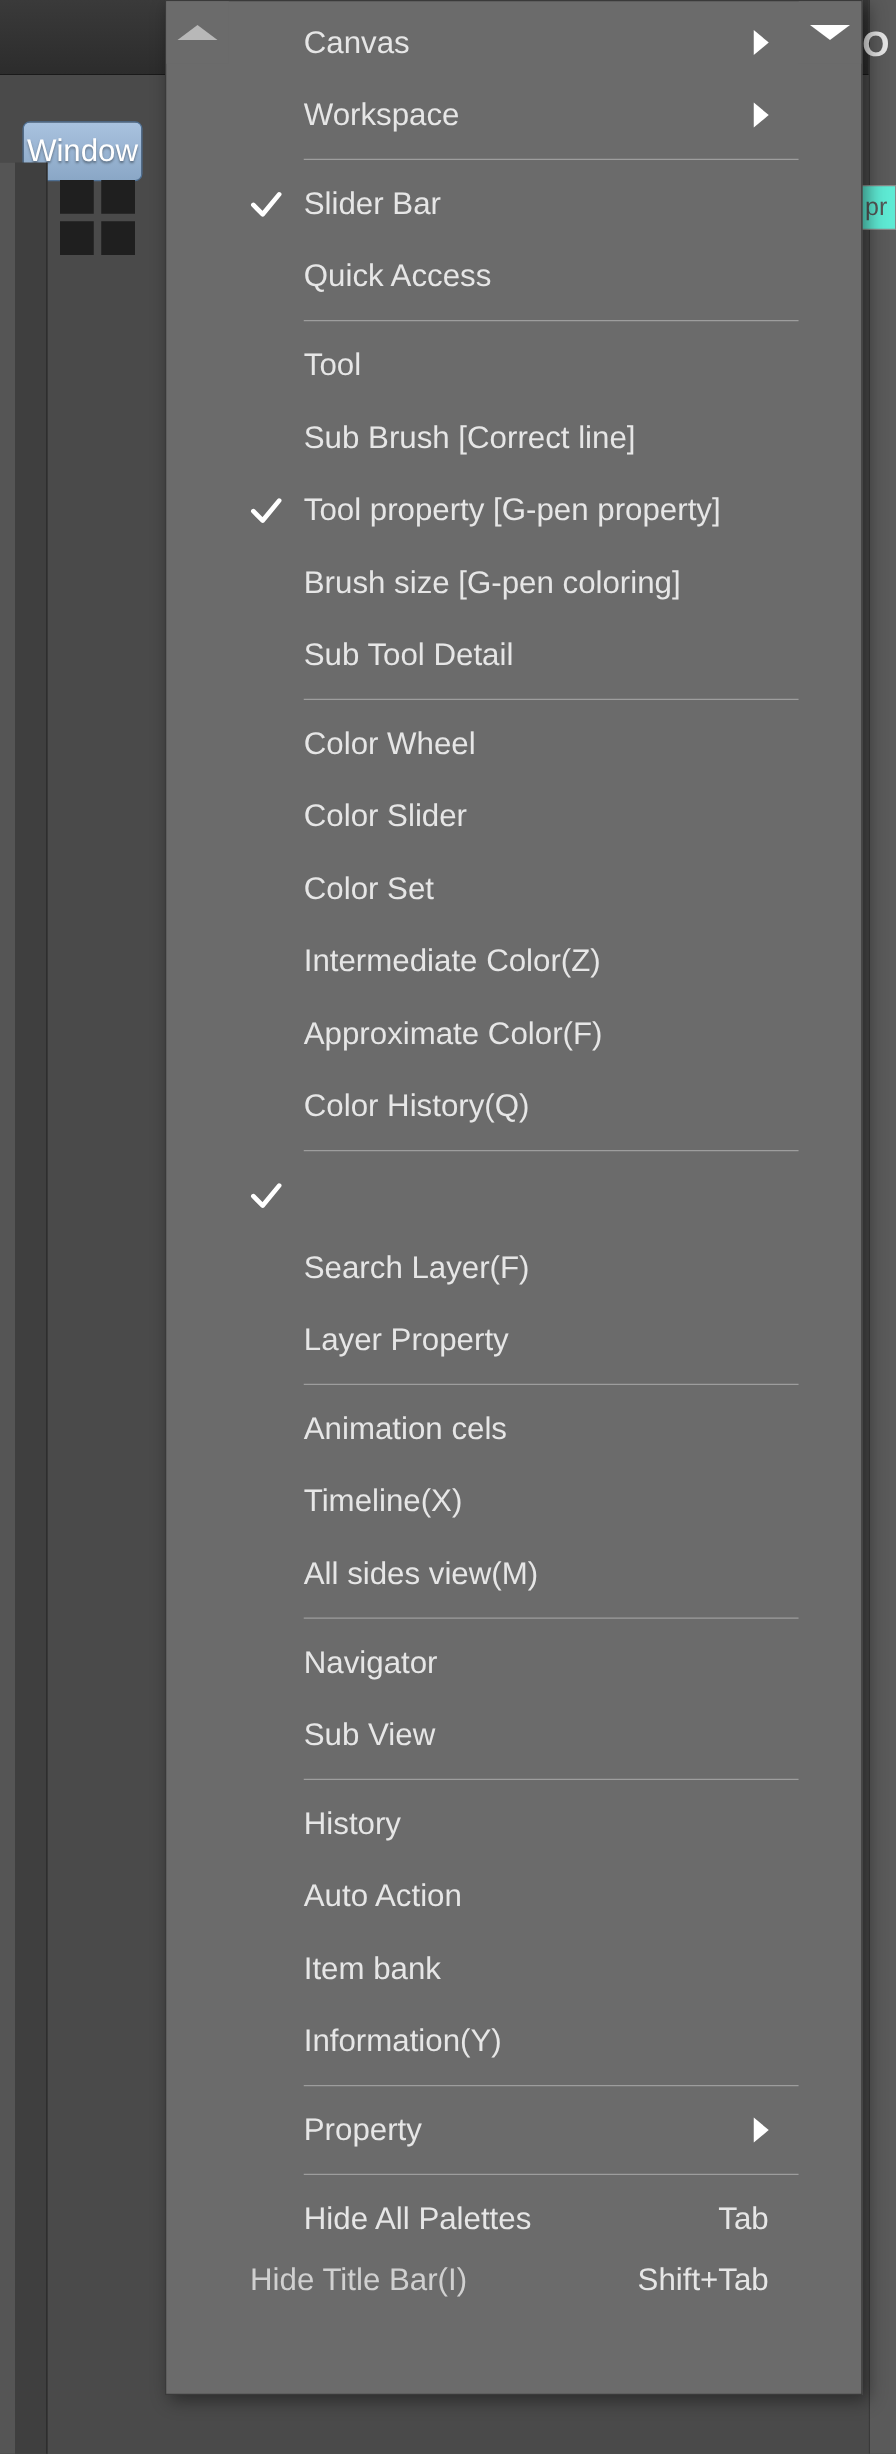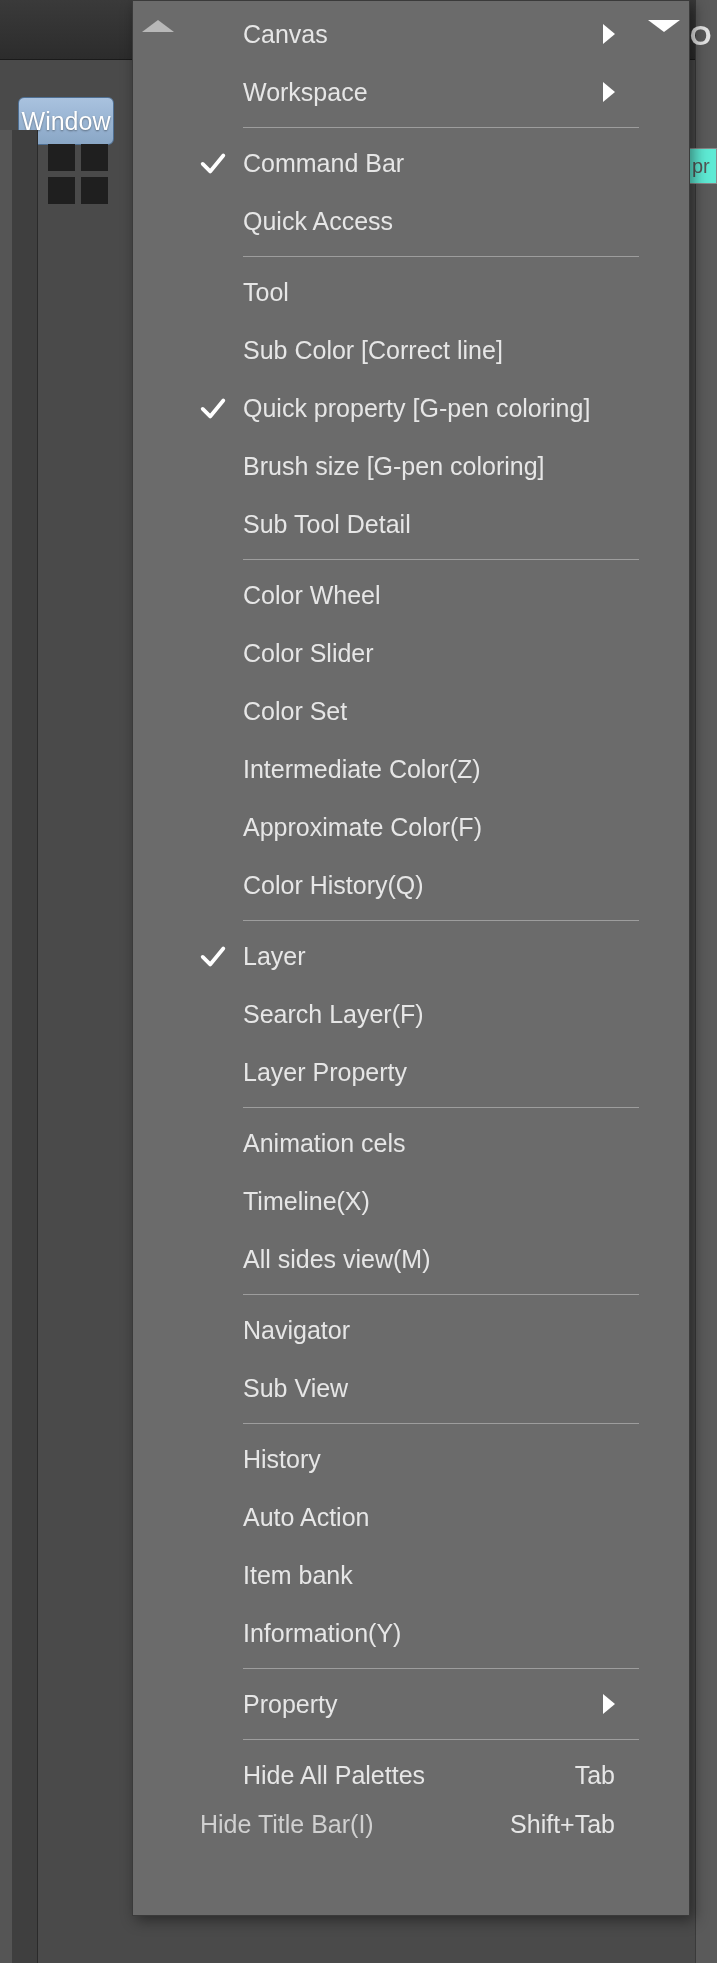--- a/index.html
+++ b/index.html
@@ -217,39 +217,39 @@
         <span class="label">Workspace</span>
         <span class="sub-arrow"></span>
       </div>
       <div class="sep"></div>
       <div class="menu-item">
         <span class="check">
           <svg viewBox="0 0 32 32">
             <path d="M5 17 L13 25 L27 8"></path>
           </svg>
         </span>
-        <span class="label">Command Bar</span>
+        <span class="label">Slider Bar</span>
       </div>
       <div class="menu-item">
         <span class="label">Quick Access</span>
       </div>
       <div class="sep"></div>
       <div class="menu-item">
         <span class="label">Tool</span>
       </div>
       <div class="menu-item">
-        <span class="label">Sub Color [Correct line]</span>
+        <span class="label">Sub Brush [Correct line]</span>
       </div>
       <div class="menu-item">
         <span class="check">
           <svg viewBox="0 0 32 32">
             <path d="M5 17 L13 25 L27 8"></path>
           </svg>
         </span>
-        <span class="label">Quick property [G-pen coloring]</span>
+        <span class="label">Tool property [G-pen property]</span>
       </div>
       <div class="menu-item">
         <span class="label">Brush size [G-pen coloring]</span>
       </div>
       <div class="menu-item">
         <span class="label">Sub Tool Detail</span>
       </div>
       <div class="sep"></div>
       <div class="menu-item">
         <span class="label">Color Wheel</span>
@@ -269,21 +269,20 @@
       <div class="menu-item">
         <span class="label">Color History(Q)</span>
       </div>
       <div class="sep"></div>
       <div class="menu-item">
         <span class="check">
           <svg viewBox="0 0 32 32">
             <path d="M5 17 L13 25 L27 8"></path>
           </svg>
         </span>
-        <span class="label">Layer</span>
       </div>
       <div class="menu-item">
         <span class="label">Search Layer(F)</span>
       </div>
       <div class="menu-item">
         <span class="label">Layer Property</span>
       </div>
       <div class="sep"></div>
       <div class="menu-item">
         <span class="label">Animation cels</span>

